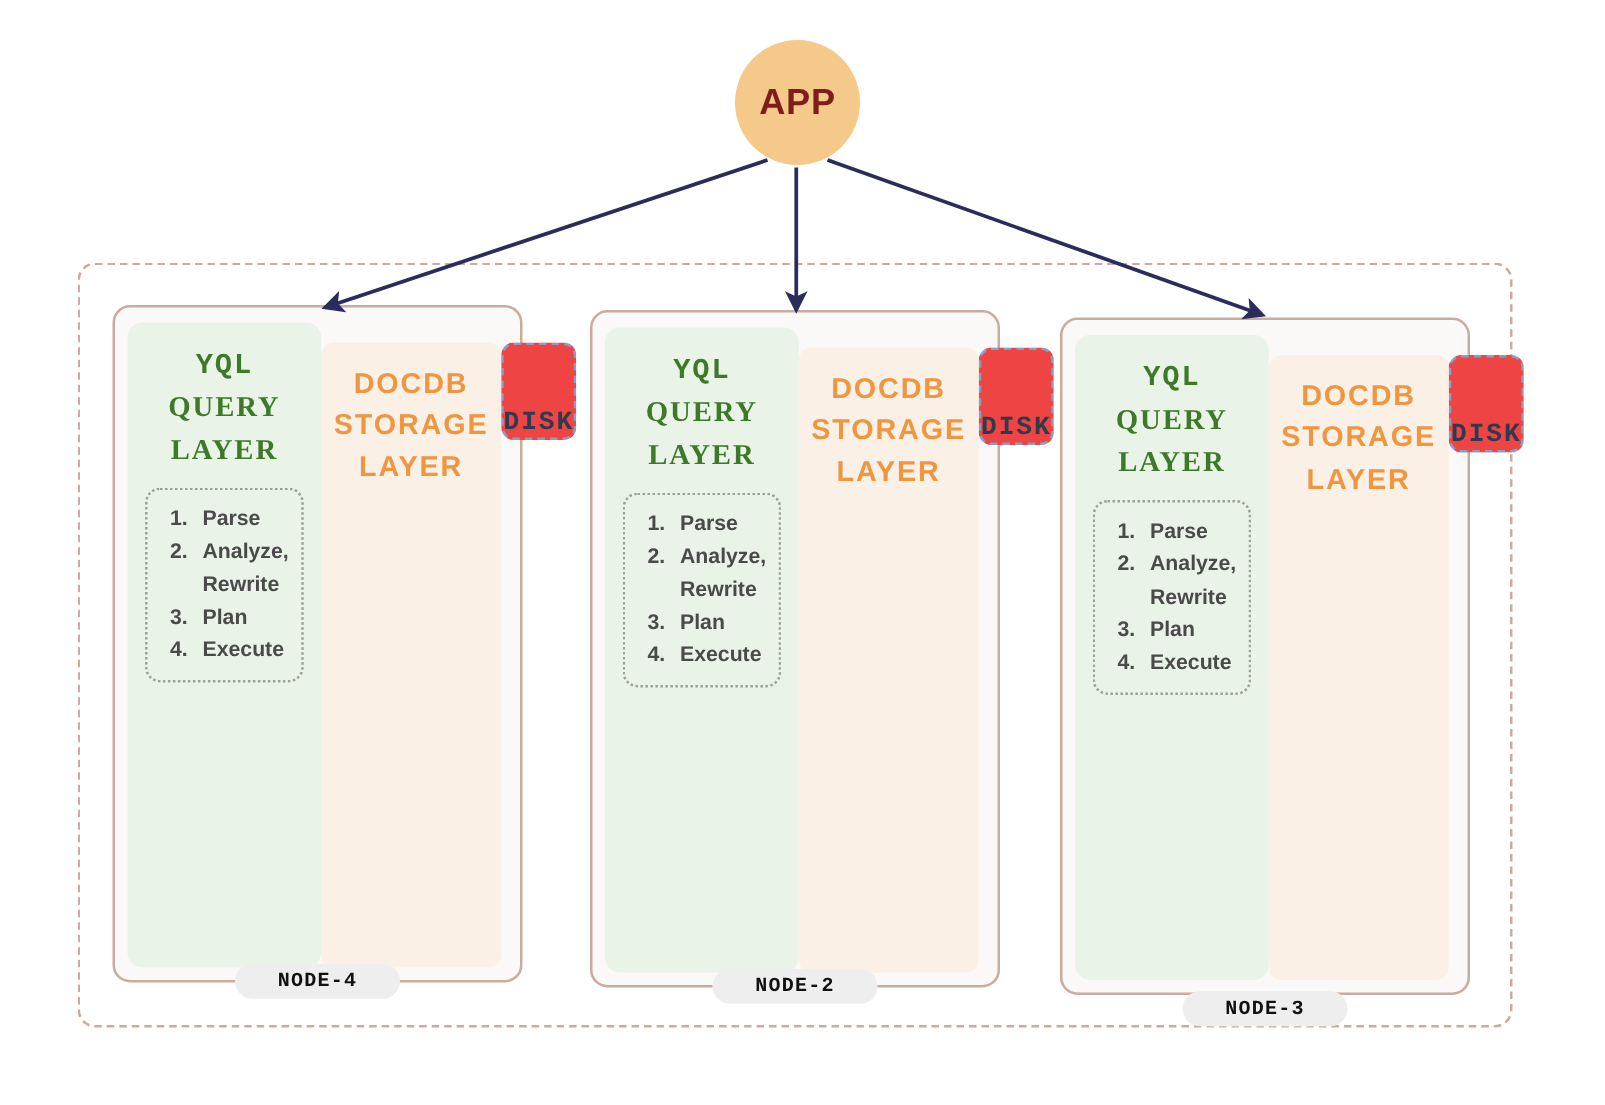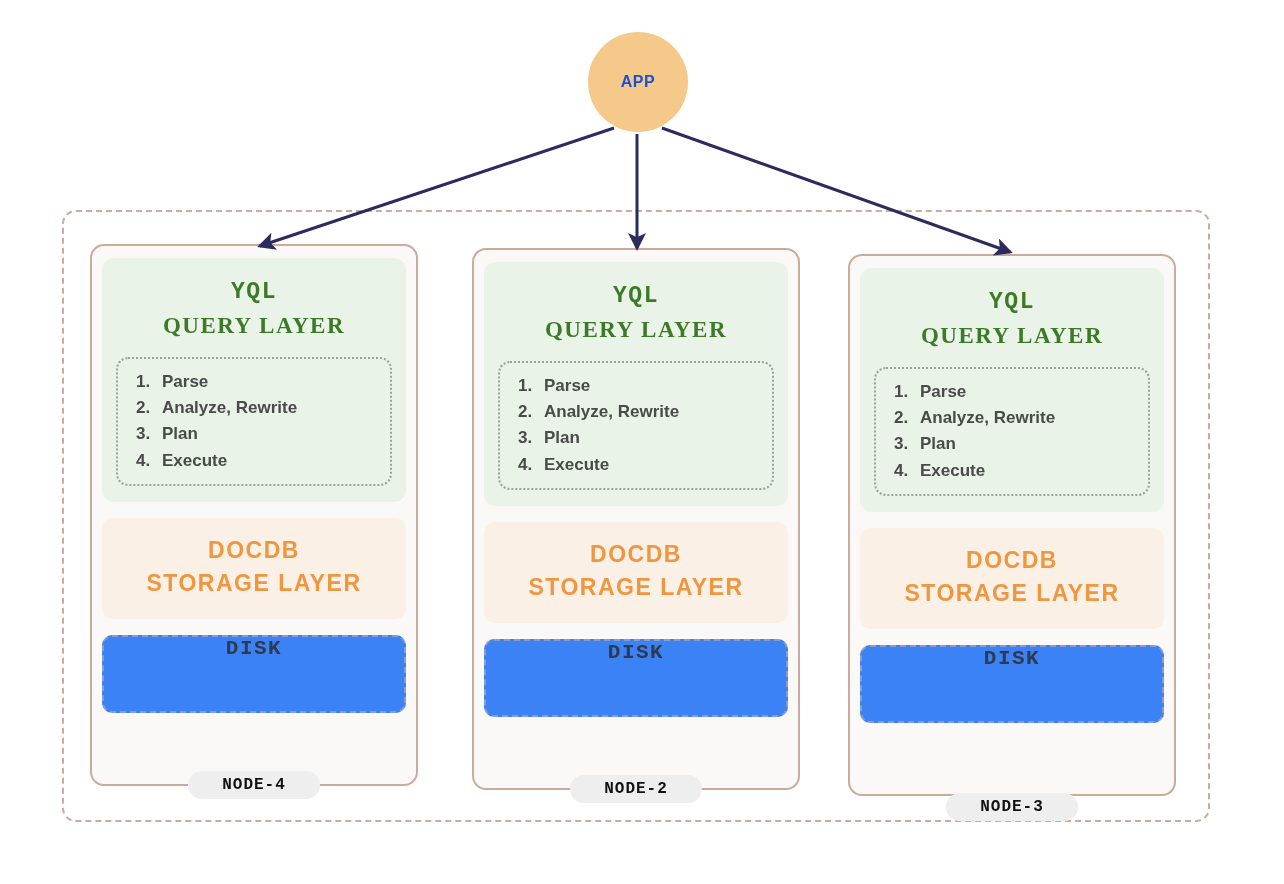--- a/index.html
+++ b/index.html
@@ -23,23 +23,23 @@
     width: 100px;
     height: 100px;
     border-radius: 50%;
     background: #f5c98a;
     display: flex;
     align-items: center;
     justify-content: center;
     z-index: 5;
   }
   #app-circle .app-label {
-    font-size: 16px;
-    font-weight: 700;
-    color: #1d4ed8;
+    font-size: 29px;
+    font-weight: 700;
+    color: #7f1d1d;
     letter-spacing: 0.5px;
     font-family: "Liberation Sans", sans-serif;
   }
 
   
   #arrows-layer {
     position: absolute;
     left: 0;
     top: 0;
     width: 1284px;
@@ -64,21 +64,21 @@
   
   .node-card {
     position: absolute;
     box-sizing: border-box;
     background: #fbf9f8;
     border: 2px solid #cbab9d;
     border-radius: 14px;
     z-index: 2;
     padding: 12px 10px 10px 10px;
     display: flex;
-    flex-direction: column;
+    flex-direction: row;
   }
   #node-card-1 { left: 90px;  top: 244px; width: 328px; height: 542px; }
   #node-card-2 { left: 472px; top: 248px; width: 328px; height: 542px; }
   #node-card-3 { left: 848px; top: 254px; width: 328px; height: 542px; }
 
   
   .yql-panel {
     background: #e9f3e7;
     border-radius: 12px;
     padding: 18px 14px 16px 14px;
@@ -141,27 +141,27 @@
     letter-spacing: 1.5px;
     font-family: Liberation Sans, sans-serif;
   }
   .docdb-title .line2 {
     display: block;
   }
 
   
   .disk-box {
     margin-top: 16px;
-    background: #3b82f6;
+    background: #ef4444;
     border: 2px dashed #8b9dc3;
     border-radius: 10px;
     height: 78px;
     box-sizing: border-box;
     display: flex;
-    align-items: flex-start;
+    align-items: flex-end;
     justify-content: center;
   }
   .disk-label {
     color: #2f3a4f;
     font-size: 21px;
     font-weight: 700;
     letter-spacing: 1.5px;
     font-family: "Liberation Mono", monospace;
   }
 

